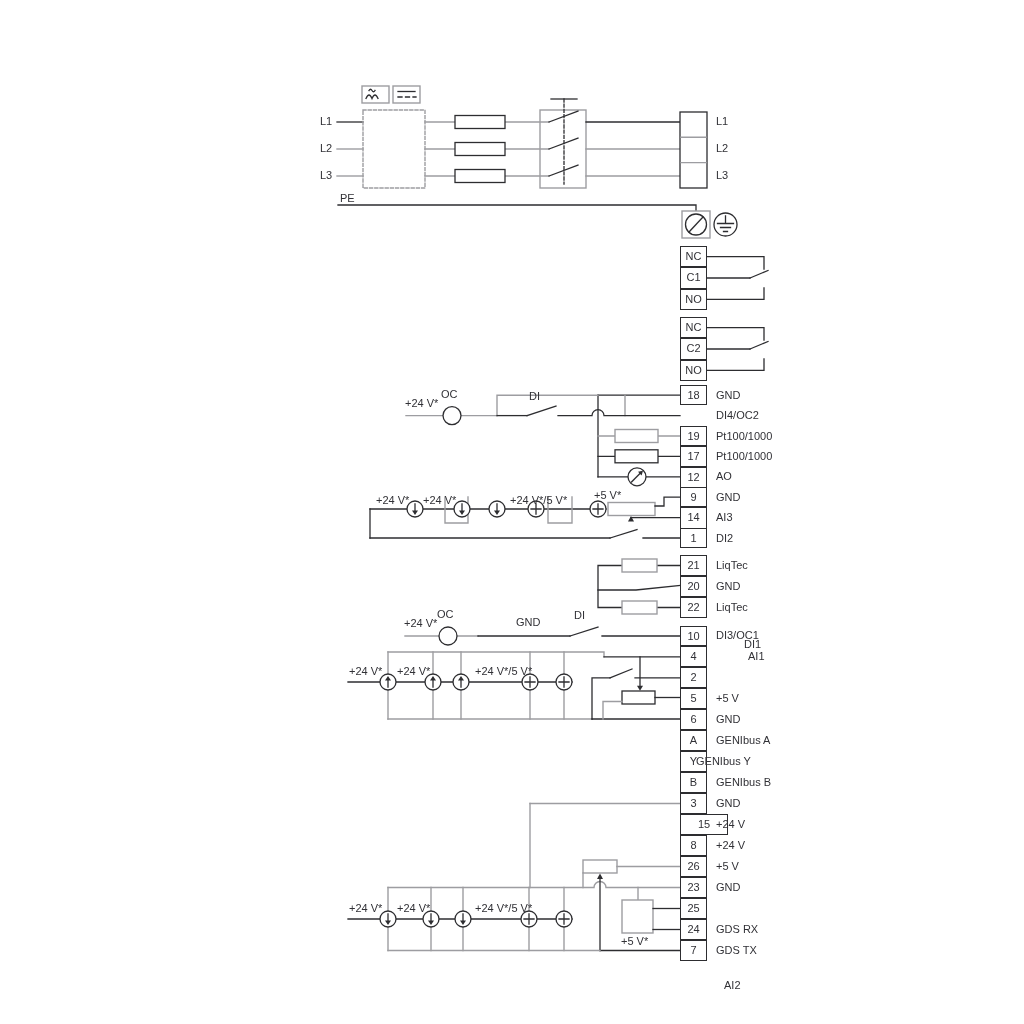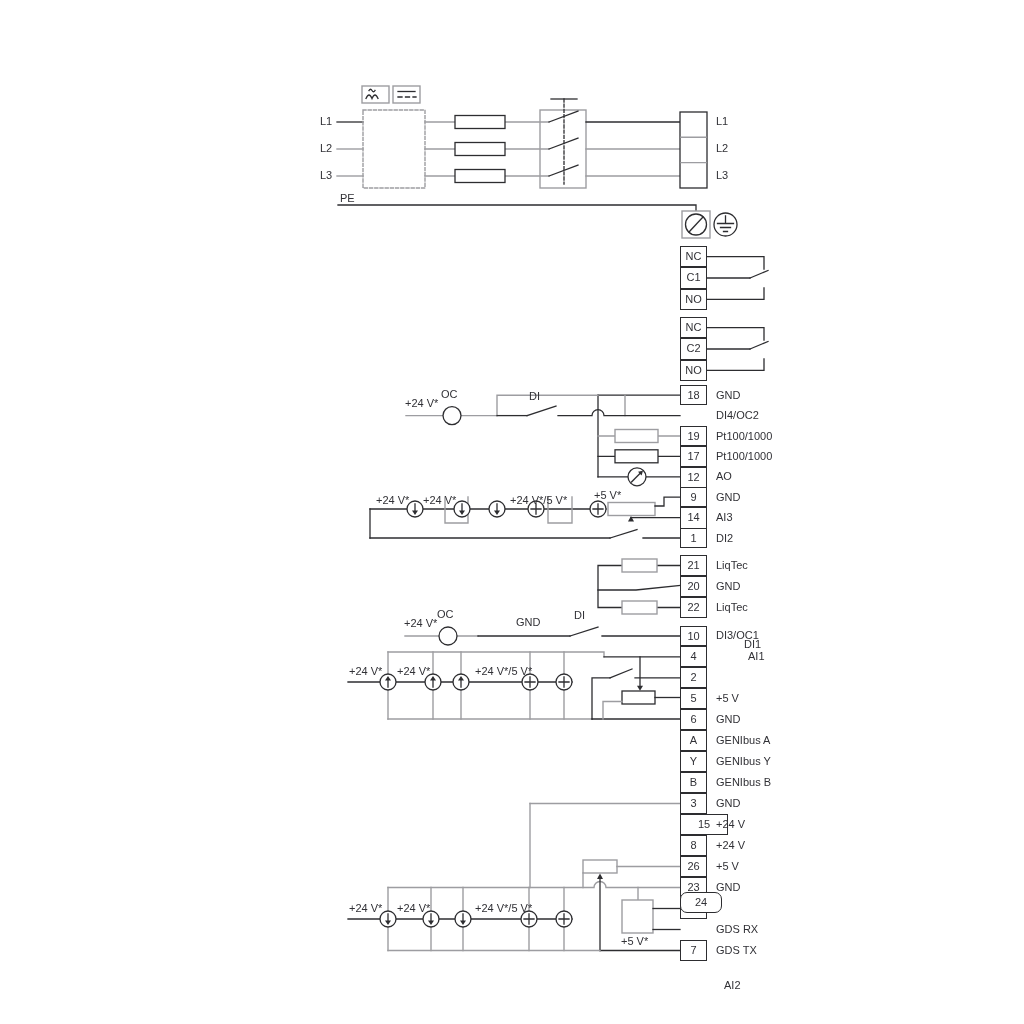--- a/index.html
+++ b/index.html
@@ -259,36 +259,36 @@
       <div class="lbl" style="left: 716px; top: 650.35px; margin-left: 32px;">AI1</div>
       <div class="cell" style="left: 680px; top: 667.3px; width: 27px; height: 20.9px; line-height: 18.9px;">2</div>
       <div class="lbl" style="left: 716px; top: 638px; margin-left: 28px;">DI1</div>
       <div class="cell" style="left: 680px; top: 688.2px; width: 27px; height: 20.9px; line-height: 18.9px;">5</div>
       <div class="lbl" style="left: 716px; top: 692.15px;">+5 V</div>
       <div class="cell" style="left: 680px; top: 709.1px; width: 27px; height: 20.9px; line-height: 18.9px;">6</div>
       <div class="lbl" style="left: 716px; top: 713.05px;">GND</div>
       <div class="cell" style="left: 680px; top: 730px; width: 27px; height: 20.9px; line-height: 18.9px;">A</div>
       <div class="lbl" style="left: 716px; top: 733.95px;">GENIbus A</div>
       <div class="cell" style="left: 680px; top: 750.9px; width: 27px; height: 20.9px; line-height: 18.9px;">Y</div>
-      <div class="lbl" style="left: 716px; top: 754.85px;">GENIbus Y</div>
+      <div class="lbl" style="left: 696px; top: 754.85px;">GENIbus Y</div>
       <div class="cell" style="left: 680px; top: 771.8px; width: 27px; height: 20.9px; line-height: 18.9px;">B</div>
       <div class="lbl" style="left: 716px; top: 775.75px;">GENIbus B</div>
       <div class="cell" style="left: 680px; top: 793px; width: 27px; height: 21px; line-height: 19px;">3</div>
       <div class="lbl" style="left: 716px; top: 797px;">GND</div>
       <div class="cell" style="left: 680px; top: 814px; width: 48px; height: 21px; line-height: 19px;">15</div>
       <div class="lbl" style="left: 716px; top: 818px;">+24 V</div>
       <div class="cell" style="left: 680px; top: 835px; width: 27px; height: 21px; line-height: 19px;">8</div>
       <div class="lbl" style="left: 716px; top: 839px;">+24 V</div>
       <div class="cell" style="left: 680px; top: 856px; width: 27px; height: 21px; line-height: 19px;">26</div>
       <div class="lbl" style="left: 716px; top: 860px;">+5 V</div>
       <div class="cell" style="left: 680px; top: 877px; width: 27px; height: 21px; line-height: 19px;">23</div>
       <div class="lbl" style="left: 716px; top: 881px;">GND</div>
       <div class="cell" style="left: 680px; top: 898px; width: 27px; height: 21px; line-height: 19px;">25</div>
       <div class="lbl" style="left: 716px; top: 944px;">GDS TX</div>
-      <div class="cell" style="left: 680px; top: 892px; width: 42px; height: 21px; line-height: 19px; border-radius: 7px;">24</div>
+      <div class="cell" style="left: 680px; top: 919px; width: 27px; height: 21px; line-height: 19px;">24</div>
       <div class="lbl" style="left: 716px; top: 923px;">GDS RX</div>
       <div class="cell" style="left: 680px; top: 940px; width: 27px; height: 21px; line-height: 19px;">7</div>
       <div class="lbl" style="left: 724px; top: 944px; margin-top: 35px;">AI2</div>
     </div>
 <div id="labelsHost">
       <div class="lbl" style="left: 320px; top: 115px;">L1</div>
       <div class="lbl" style="left: 320px; top: 142px;">L2</div>
       <div class="lbl" style="left: 320px; top: 169px;">L3</div>
       <div class="lbl" style="left: 320px; top: 192px; padding-left: 20px;">PE</div>
       <div class="lbl" style="left: 716px; top: 115px;">L1</div>

